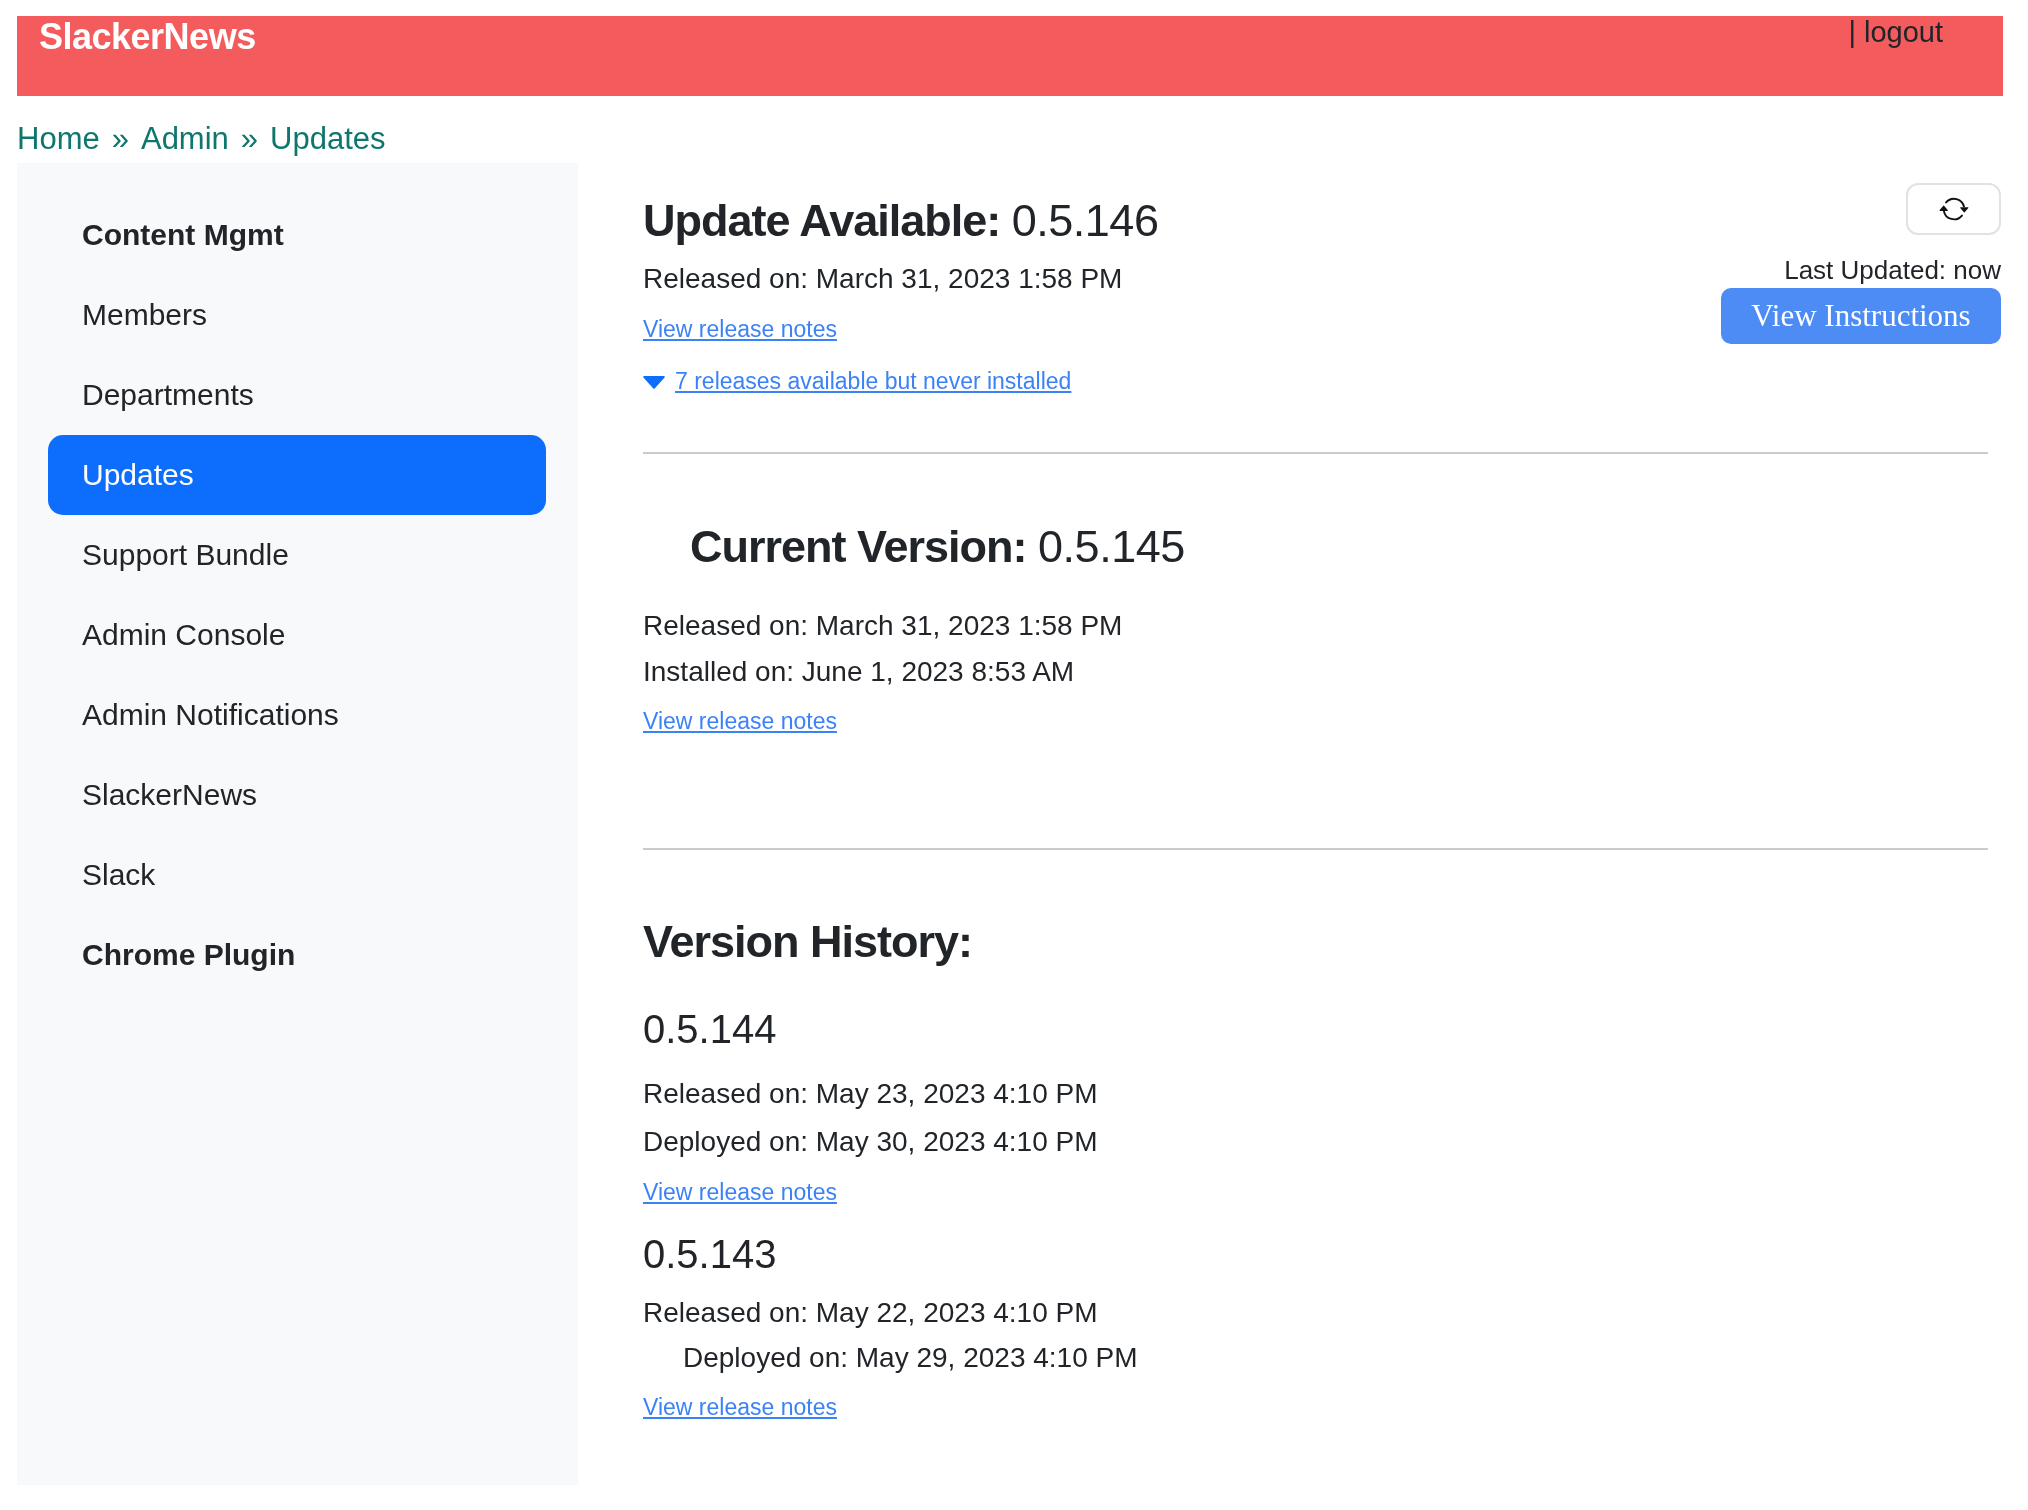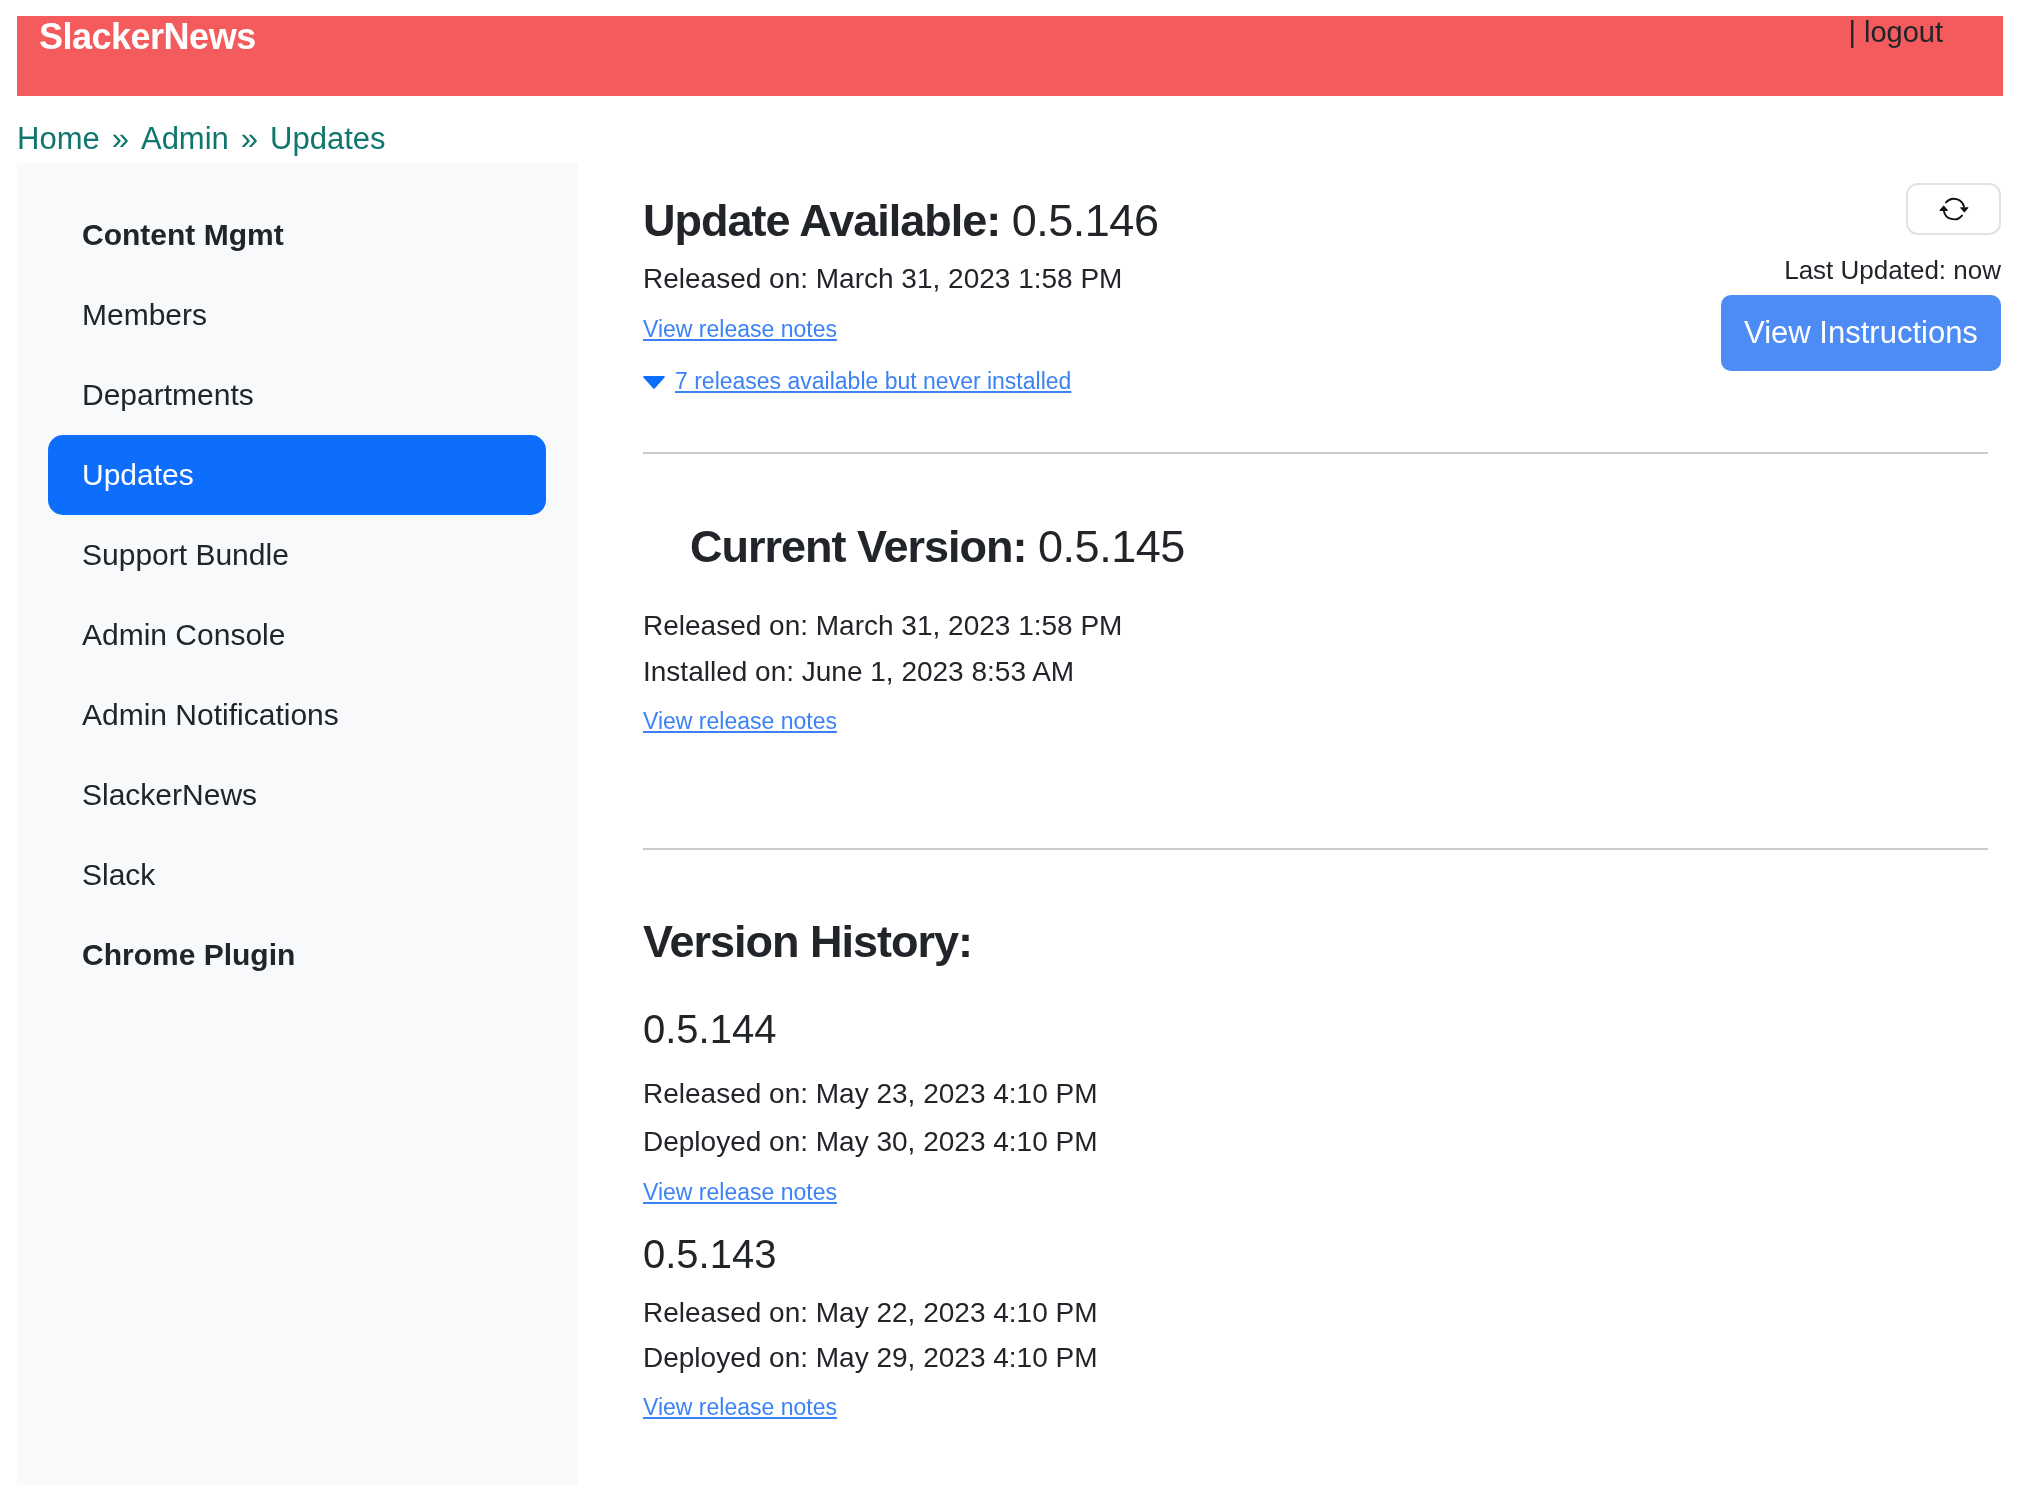--- a/index.html
+++ b/index.html
@@ -89,44 +89,44 @@
   .h2 { margin-top: 69px; margin-left: 47px; }
   .cv-released { margin-top: 39px; }
   .cv-installed { margin-top: 14px; }
   .cv-link { margin-top: 17px; }
   .h3 { margin-top: 68px; }
   .vh-version { font-size: 40px; line-height: 46px; font-weight: 400; margin: 40px 0 0 0; }
   .vh-version.second { margin-top: 20px; }
   .vh-released { margin-top: 26px; }
   .vh-released.second { margin-top: 20px; }
   .vh-deployed { margin-top: 16px; }
-  .vh-deployed.second { margin-top: 13px; }
+  .vh-deployed.second { margin-top: 13px; margin-left: 40px; }
   .vh-link { margin-top: 18px; }
   .vh-link.second { margin-top: 17px; }
 
   
   .controls {
     position: absolute; top: 20px; right: 10px;
     display: flex; flex-direction: column; align-items: flex-end;
   }
   .refresh-btn {
     width: 95px; height: 52px;
     background: #fff;
     border: 2px solid #dfe3e6;
     border-radius: 12px;
     display: flex; align-items: center; justify-content: center;
     cursor: pointer; padding: 0;
   }
   .last-updated { margin-top: 20px; font-size: 26px; line-height: 30px; }
   .instructions-btn {
-    margin-top: 10px;
-    width: 280px; height: 76px;
+    margin-top: 3px;
+    width: 280px; height: 56px;
     background: #4d8bf5; color: #fff;
     border: none; border-radius: 10px;
-    font-size: 31px; font-family: Liberation Sans, sans-serif;
+    font-size: 31px; font-family: Liberation Serif, serif;
     display: flex; align-items: center; justify-content: center;
     cursor: pointer;
   }
 </style>
 </head>
 <body>
 
 <header class="app-header">
   <span class="brand">SlackerNews</span>
   <span class="logout">| logout</span>

